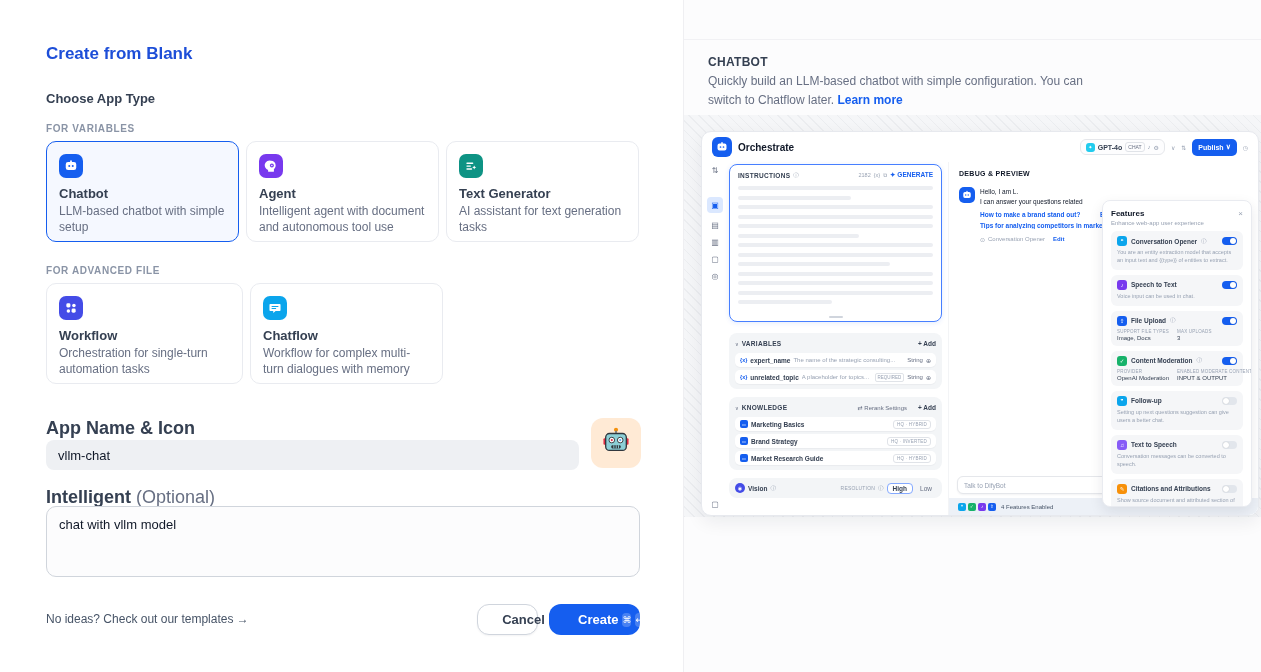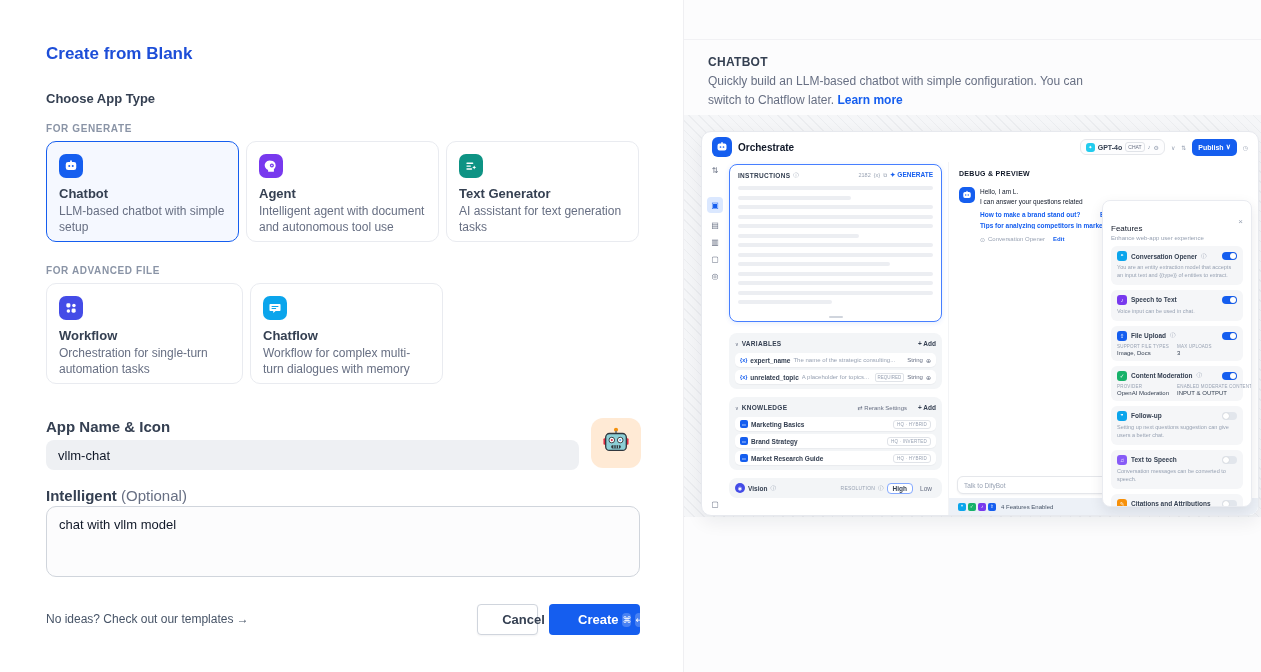--- a/index.html
+++ b/index.html
@@ -18,32 +18,32 @@
   .card.selected { border:1.5px solid #155eef; background:#f5f8ff; }
   .card.wide { width:197px; }
   .icard { width:24px; height:24px; border-radius:7px; display:flex; align-items:center; justify-content:center; }
   .c-chatbot { background:#155eef; color:#155eef; }
   .c-agent { background:#7839ee; color:#7839ee; }
   .c-textgen { background:#0e9384; color:#0e9384; }
   .c-chatflow { background:#0ba5ec; color:#0ba5ec; }
   .c-workflow { background:#444ce7; color:#444ce7; }
   .card-title { margin-top:8px; font-size:13px; font-weight:bold; color:#354052; }
   .card-desc { margin-top:3px; font-size:12px; color:#676f83; line-height:1.32; }
-  .field-label { position:absolute; left:46px; font-size:15px; font-weight:bold; color:#354052; }
+  .field-label { position:absolute; left:46px; font-size:18px; font-weight:bold; color:#354052; }
   .opt { font-weight:normal; color:#676f83; }
   .name-input { position:absolute; left:46px; top:440px; width:533px; height:30px; background:#eef0f3;
     border:none; border-radius:8px; padding:0 12px; font-size:13px; color:#101828;
     font-family:"Liberation Sans", sans-serif; outline:none; }
   .app-icon { position:absolute; left:591px; top:418px; width:50px; height:50px; border-radius:12px;
     background:#ffead5; display:flex; align-items:center; justify-content:center; cursor:pointer; }
   .desc-area { position:absolute; left:46px; top:506px; width:594px; height:71px; background:#fcfcfd;
     border:1px solid #d0d5dc; border-radius:10px; padding:9px 12px; font-size:13px; color:#101828;
     font-family:"Liberation Sans", sans-serif; resize:none; outline:none; line-height:1.4; }
   .templates { position:absolute; left:46px; top:612px; font-size:12px; color:#475467; cursor:pointer; }
-  .btn { position:absolute; top:604px; height:31px; border-radius:4px; font-size:13px; font-weight:bold;
+  .btn { position:absolute; top:604px; height:31px; border-radius:12px; font-size:13px; font-weight:bold;
     display:flex; align-items:center; justify-content:center; cursor:pointer; border:none;
     font-family:"Liberation Sans", sans-serif;padding-left:32px; }
   .btn-cancel { left:477px; width:61px; background:#fff; border:1px solid #d0d5dd; color:#354052;
     box-shadow:0 1px 2px rgba(16,24,40,.05); }
   .btn-create { left:549px; width:91px; background:#155eef; color:#fff; gap:4px; }
   .kbd { width:14px; height:14px; border-radius:4px; background:rgba(255,255,255,.22); font-size:9px;
     display:flex; align-items:center; justify-content:center; font-weight:normal; }
 
   
   .right { position:relative; width:578px; height:672px; background:#fcfcfd; border-left:1px solid #efeff2; flex:none; }
@@ -133,21 +133,21 @@
     box-shadow:0 1px 2px rgba(16,24,40,.05); }
   .dstrip { height:17px; background:#edf1f7; display:flex; align-items:center; gap:2px; padding:0 9px; }
   .sic { width:8px; height:8px; border-radius:2px; color:#fff; font-size:4.5px; display:flex;
     align-items:center; justify-content:center; }
   .dcount { font-size:6px; color:#475467; margin-left:3px; }
 
   .fpanel { position:absolute; top:38px; right:6px; width:150px; bottom:8px; background:#fff;
     border:1px solid #e9ebf0; border-radius:8px; box-shadow:0 5px 14px rgba(16,24,40,.09);
     padding:8px; overflow:hidden; }
   .fhead { display:flex; align-items:center; }
-  .ftitle { font-size:8px; font-weight:normal; color:#101828; flex:1;margin-top:15px; }
+  .ftitle { font-size:8px; font-weight:bold; color:#101828; flex:1; }
   .fclose { font-size:8px; color:#98a2b3; }
   .fsub { font-size:6px; color:#98a2b3; margin-top:2px; }
   .fitem { margin-top:5px; background:#f5f6f8; border-radius:6px; padding:5px 6px; }
   .frow { display:flex; align-items:center; gap:4px; }
   .fic { width:10px; height:10px; border-radius:3px; color:#fff; font-size:5.5px; display:flex;
     align-items:center; justify-content:center; flex:none; }
   .fc0,.fc4 { background:#0ba5ec; } .fc1 { background:#7839ee; } .fc2 { background:#155eef; }
   .fc3 { background:#17b26a; } .fc5 { background:#875bf7; } .fc6 { background:#f79009; }
   .fname { font-size:6.5px; font-weight:bold; color:#354052; white-space:nowrap; }
   .toggle { margin-left:auto; width:15px; height:8px; border-radius:5px; background:#e2e6ec; position:relative; flex:none; }
@@ -161,21 +161,21 @@
   .fmvalue { font-size:6px; color:#354052; margin-top:1px; white-space:nowrap; }
 </style>
 </head>
 <body>
 
 <div class="stage">
 
   <div class="left">
     <div class="modal-title">Create from Blank</div>
     <div class="sec-title" style="top:91px">Choose App Type</div>
-    <div class="tiny-label" style="top:123px">FOR GENERATE</div>
+    <div class="tiny-label" style="top:123px">FOR VARIABLES</div>
 
     <div class="cards" style="top:141px">
       <div class="card selected">
         <div class="icard c-chatbot">
           <svg width="14" height="14" viewBox="0 0 24 24">
               <path fill="#fff" d="M12 2a1.5 1.5 0 0 1 1.5 1.5V5H17a4 4 0 0 1 4 4v6a4 4 0 0 1-4 4H7a4 4 0 0 1-4-4V9a4 4 0 0 1 4-4h3.5V3.5A1.5 1.5 0 0 1 12 2z"></path>
               <circle cx="9" cy="12" r="1.7" fill="currentColor"></circle>
               <circle cx="15" cy="12" r="1.7" fill="currentColor"></circle>
             </svg>
         </div>

